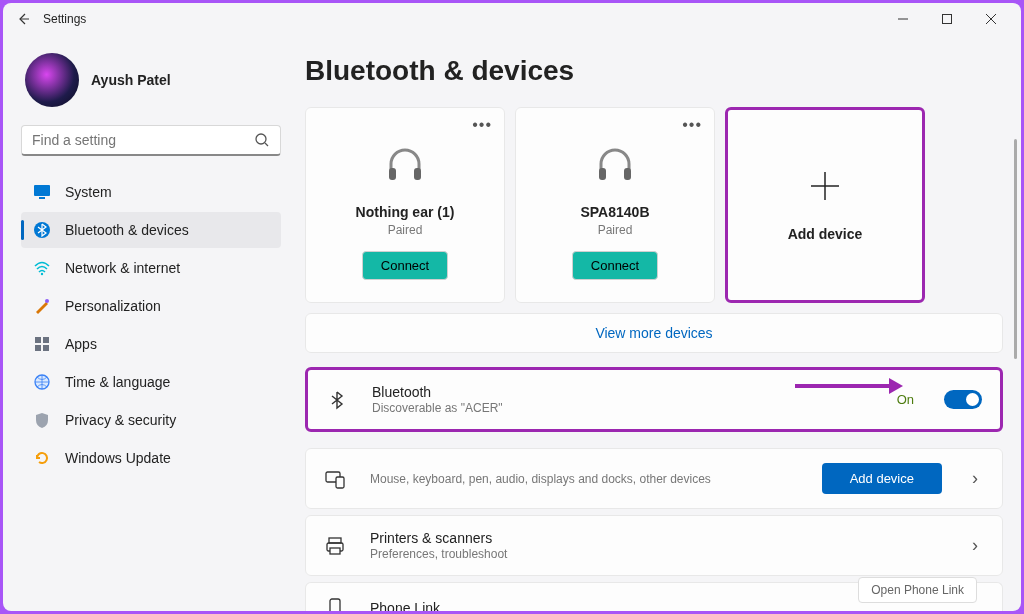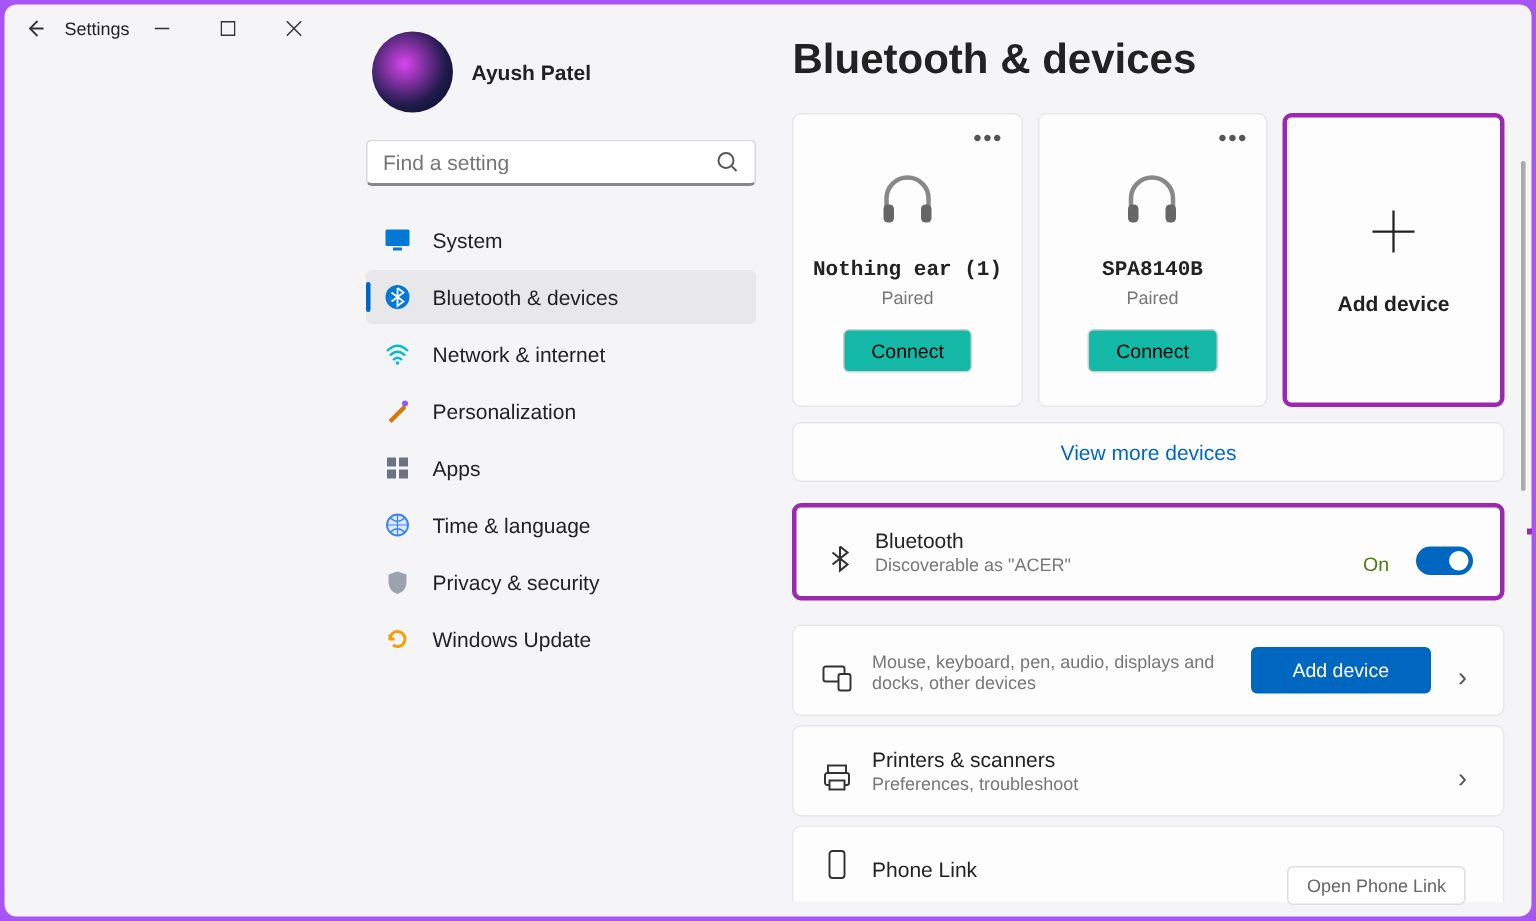--- a/index.html
+++ b/index.html
@@ -1,17 +1,17 @@
 <!DOCTYPE html>
 <html><head>
   <meta charset="utf-8">
   <style>
     * { margin: 0; padding: 0; box-sizing: border-box; font-family: "Segoe UI", -apple-system, sans-serif; }
     body { width: 1024px; height: 614px; background: #a855f7; padding: 3px; overflow: hidden; }
-    .window { width: 100%; height: 100%; background: #f5f5f7; border-radius: 8px; display: flex; flex-direction: row; overflow: hidden; position: relative; }
+    .window { width: 100%; height: 100%; background: #f5f5f7; border-radius: 8px; display: flex; flex-direction: column; overflow: hidden; position: relative; }
     .titlebar { height: 32px; display: flex; align-items: center; padding: 0 8px; }
     .back-btn { width: 24px; height: 24px; display: flex; align-items: center; justify-content: center; cursor: pointer; }
     .title { margin-left: 8px; font-size: 12px; color: #222; }
     .win-controls { margin-left: auto; display: flex; gap: 0; }
     .win-btn { width: 44px; height: 28px; display: flex; align-items: center; justify-content: center; cursor: pointer; color: #555; }
     .body { display: flex; flex: 1; overflow: hidden; }
     .sidebar { width: 290px; padding: 8px 12px 0 18px; display: flex; flex-direction: column; }
     .profile { display: flex; align-items: center; gap: 12px; padding: 10px 4px 18px 4px; }
     .avatar { width: 54px; height: 54px; border-radius: 50%; background: radial-gradient(circle at 40% 40%, #d946ef 0%, #1e1b4b 60%, #0a0a1a 100%); }
     .profile-name { font-size: 14px; font-weight: 600; color: #222; }
@@ -21,27 +21,27 @@
     .nav-item { display: flex; align-items: center; gap: 14px; padding: 9px 12px; border-radius: 4px; font-size: 14px; color: #222; cursor: pointer; position: relative; }
     .nav-item.active { background: #e8e8eb; }
     .nav-item.active::before { content: ""; position: absolute; left: 0; top: 8px; bottom: 8px; width: 3px; background: #0067c0; border-radius: 2px; }
     .nav-icon { width: 18px; height: 18px; display: flex; align-items: center; justify-content: center; }
     .main { flex: 1; padding: 20px 18px 0 12px; overflow-y: auto; position: relative; }
     .page-title { font-size: 28px; font-weight: 600; color: #222; margin-bottom: 20px; }
     .device-cards { display: flex; gap: 10px; margin-bottom: 10px; }
     .device-card { width: 200px; height: 196px; background: #fdfdfd; border: 1px solid #e8e8e8; border-radius: 6px; padding: 12px; display: flex; flex-direction: column; align-items: center; position: relative; }
     .device-menu { position: absolute; top: 8px; right: 12px; font-size: 16px; color: #555; cursor: pointer; letter-spacing: 1px; }
     .device-icon { width: 44px; height: 44px; margin-top: 22px; }
-    .device-name { font-size: 14px; font-weight: 600; margin-top: 18px; color: #222; font-family: Liberation Mono, monospace; }
+    .device-name { font-size: 14px; font-weight: 600; margin-top: 18px; color: #222; }
     .device-status { font-size: 12px; color: #777; margin-top: 3px; }
     .connect-btn { margin-top: 14px; padding: 6px 18px; border: 1px solid #d0d0d0; background: #14b8a6; border-radius: 4px; font-size: 13px; cursor: pointer; }
     .add-card { width: 200px; height: 196px; border: 3px solid #9c27b0; border-radius: 6px; display: flex; flex-direction: column; align-items: center; justify-content: center; gap: 22px; cursor: pointer; background: #fdfdfd; }
     .add-label { font-size: 14px; font-weight: 600; color: #222; }
     .view-more { background: #fdfdfd; border: 1px solid #e8e8e8; border-radius: 6px; padding: 11px; text-align: center; color: #0067c0; font-size: 14px; cursor: pointer; margin-bottom: 14px; }
-    .setting-row { background: #fdfdfd; border: 1px solid #e8e8e8; border-radius: 6px; padding: 14px 18px; display: flex; align-items: flex-end; gap: 12px; margin-bottom: 6px; }
+    .setting-row { background: #fdfdfd; border: 1px solid #e8e8e8; border-radius: 6px; padding: 14px 18px; display: flex; align-items: center; gap: 24px; margin-bottom: 6px; }
     .setting-row.highlight { border: 3px solid #9c27b0; margin-bottom: 16px; position: relative; }
     .row-icon { width: 22px; height: 22px; display: flex; align-items: center; justify-content: center; color: #333; }
     .row-text { flex: 1; }
     .row-title { font-size: 14px; color: #222; }
     .row-sub { font-size: 12px; color: #777; margin-top: 1px; }
     .toggle-label { font-size: 13px; color: #4d7c0f; margin-right: 6px; }
     .toggle { width: 38px; height: 19px; background: #0067c0; border-radius: 20px; position: relative; cursor: pointer; }
     .toggle::after { content: ""; position: absolute; width: 13px; height: 13px; background: #fff; border-radius: 50%; top: 3px; right: 3px; }
     .arrow-hint { position: absolute; left: 487px; top: 5px; }
     .add-btn-pill { background: #0067c0; color: #fff; padding: 8px 28px; border-radius: 4px; font-size: 13px; cursor: pointer; }

